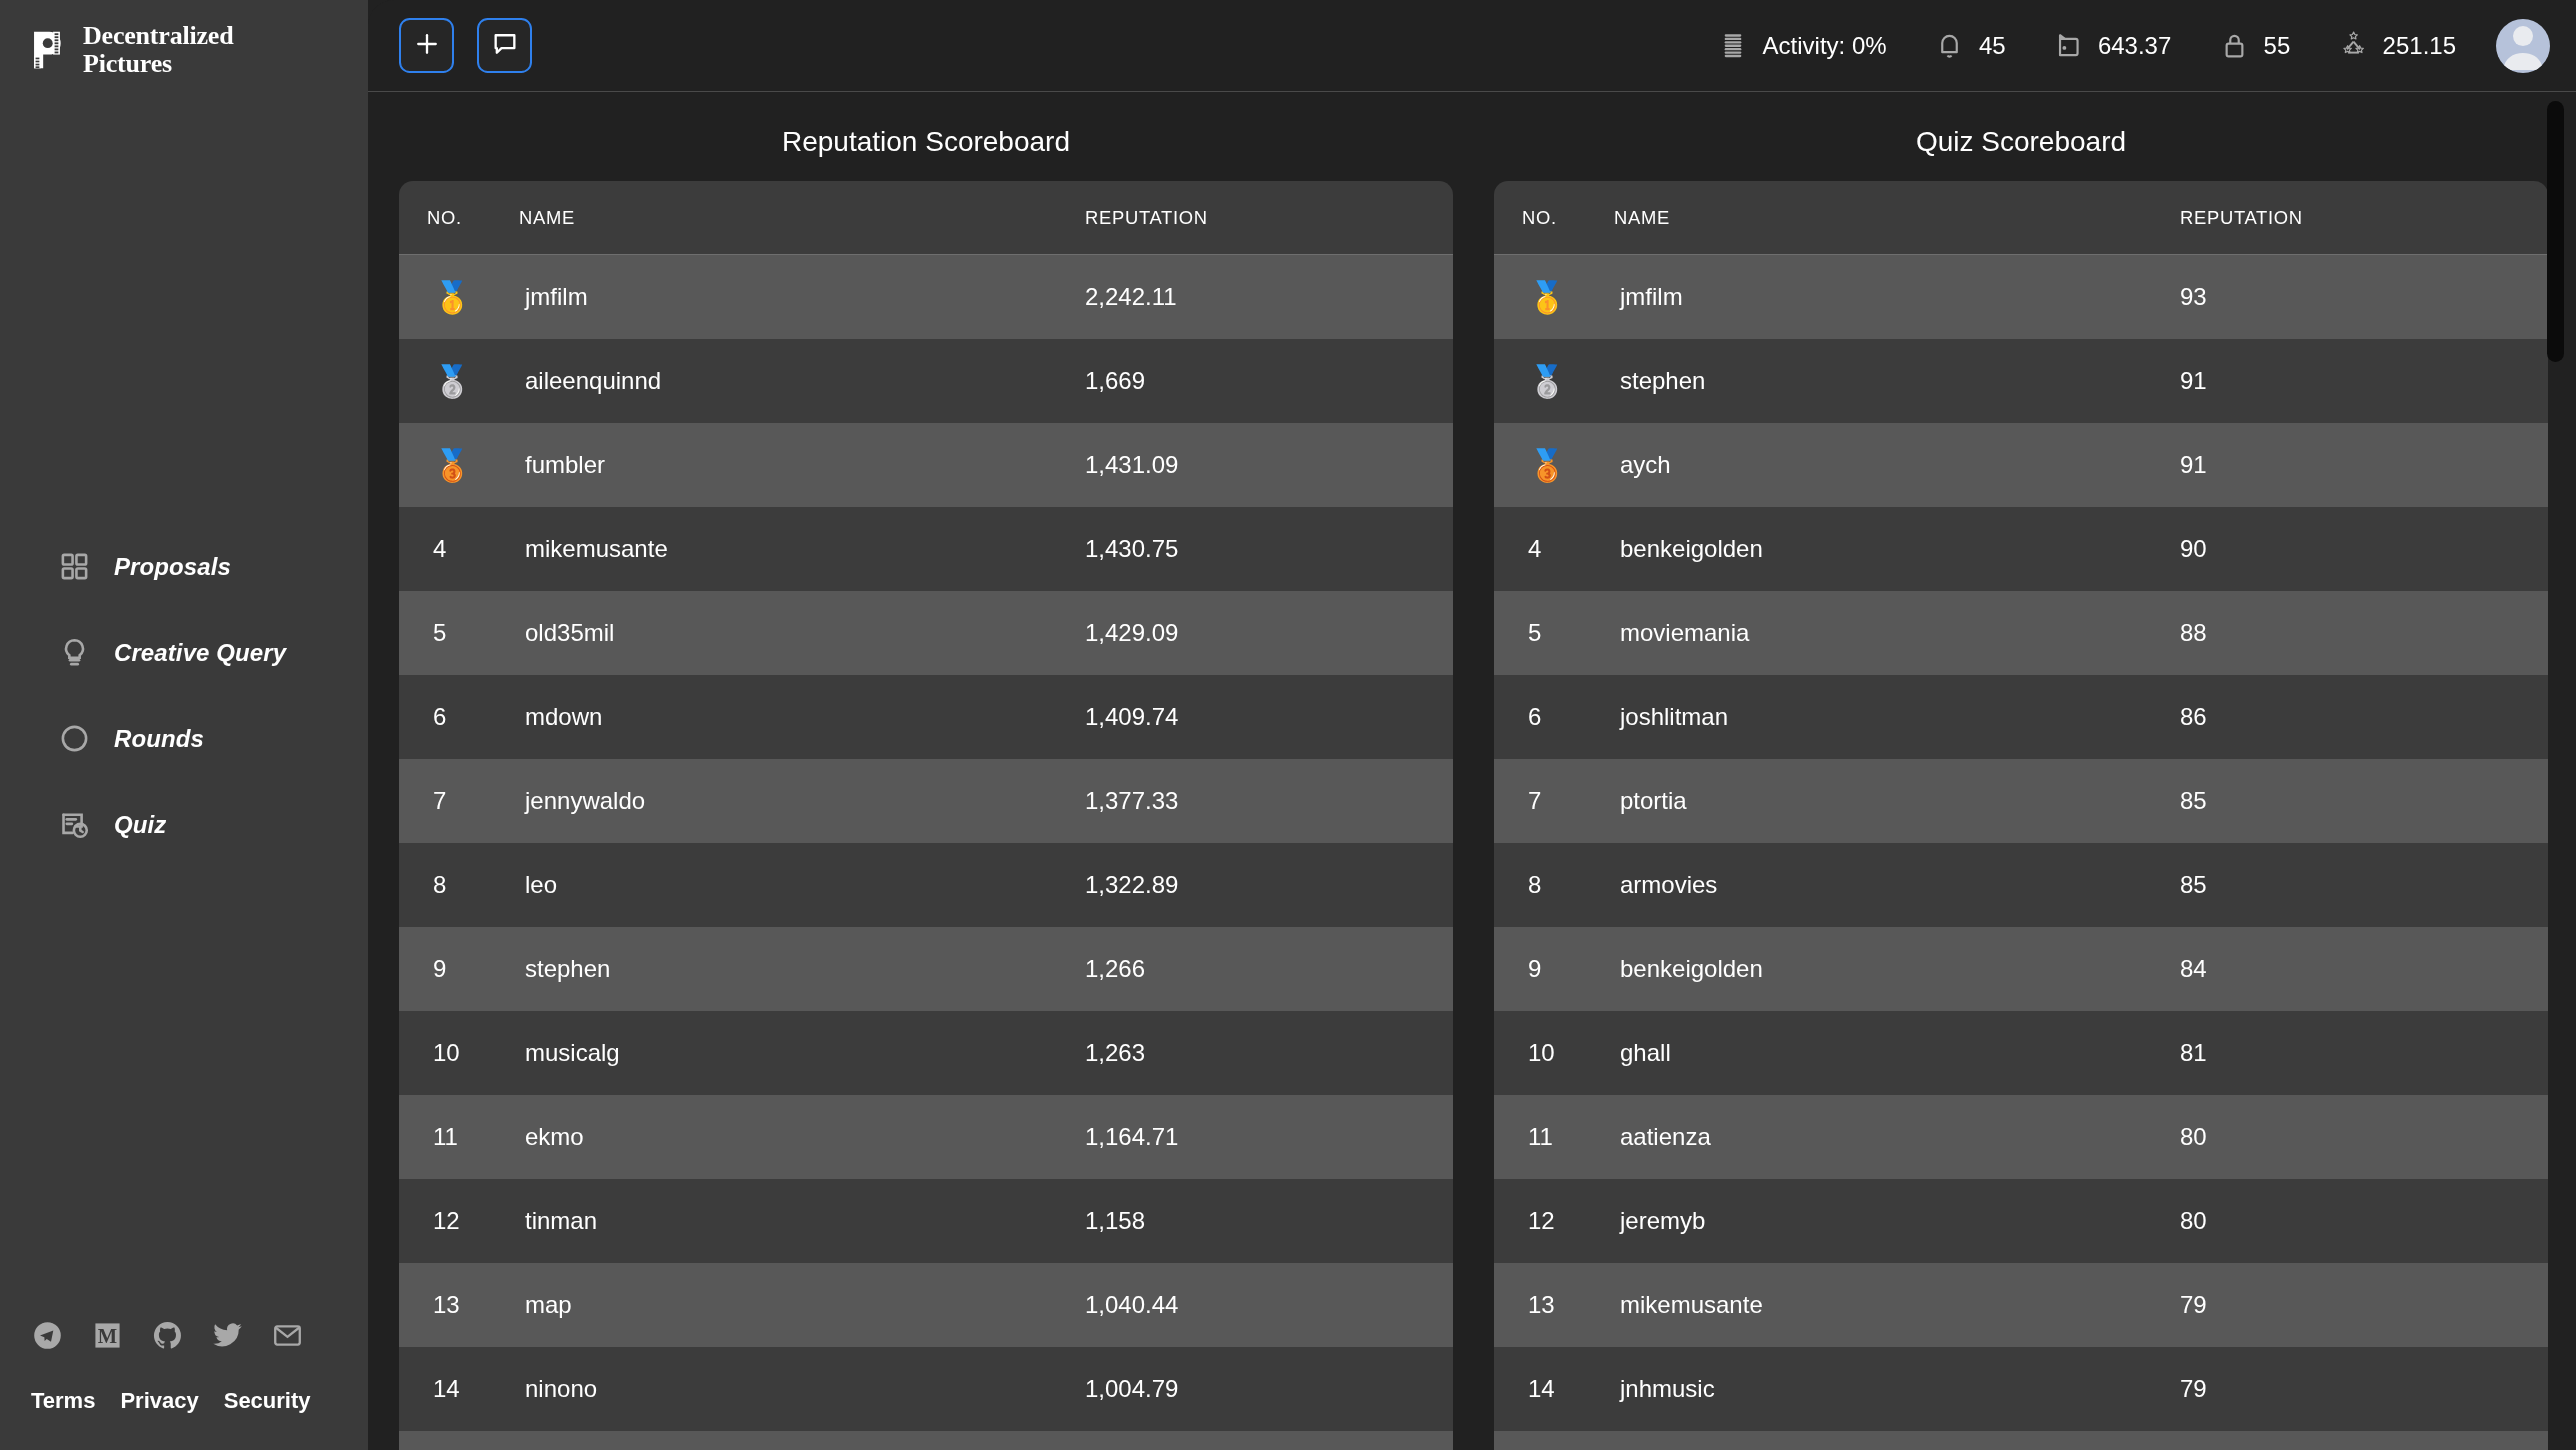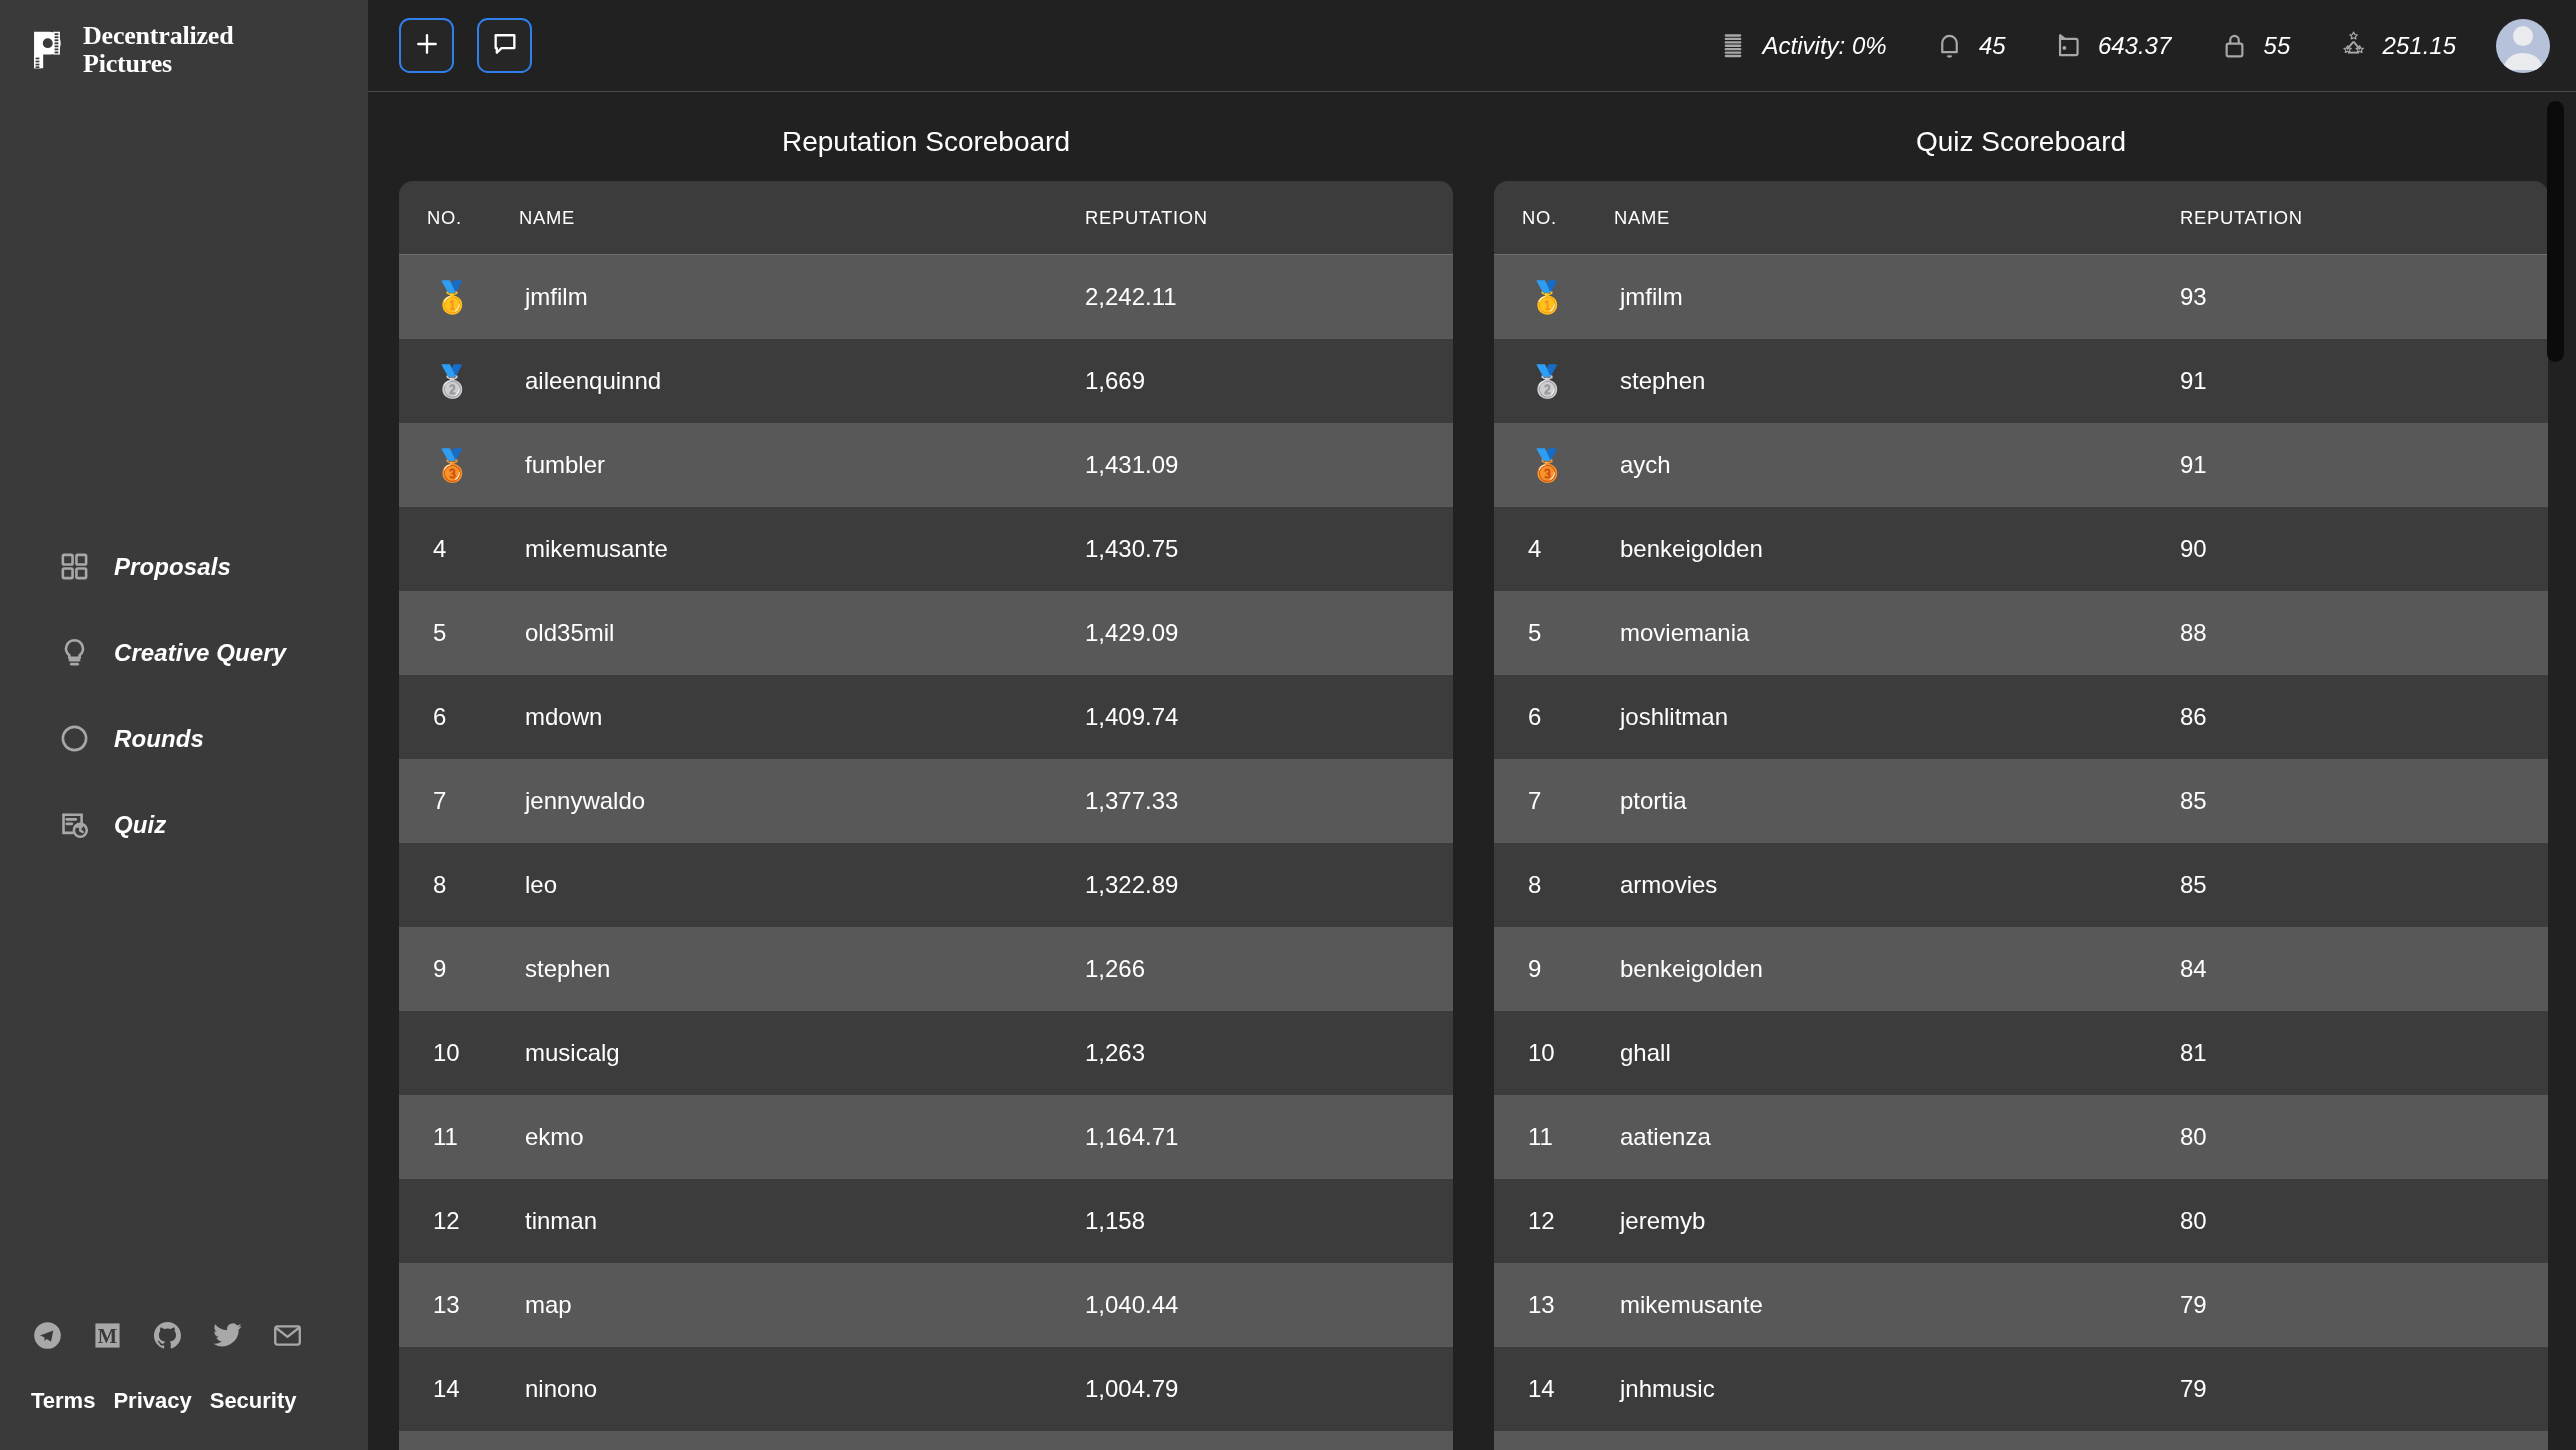--- a/index.html
+++ b/index.html
@@ -29,21 +29,21 @@
   .nav-item {
     display: flex; align-items: center; gap: 23px;
     height: 86px; padding-left: 57px; cursor: pointer;
   }
   .nav-icon { width: 34px; height: 34px; flex: 0 0 34px; display:flex; align-items:center; justify-content:center; }
   .nav-label { color: #ffffff; font-size: 24px; font-weight: bold; letter-spacing: 0.1px; }
 
   .sidebar-footer { position: absolute; bottom: 0; left: 0; width: 368px; padding: 0 0 37px 0; }
   .social-row { display: flex; align-items: center; gap: 28px; padding-left: 31px; margin-bottom: 37px; }
   .social-icon { width: 32px; height: 32px; display:flex; align-items:center; justify-content:center; cursor:pointer; }
-  .legal-row { display: flex; align-items: center; gap: 18px; padding-left: 31px; }
+  .legal-row { display: flex; align-items: center; gap: 25px; padding-left: 31px; }
   .legal-link { color: #ffffff; font-size: 22px; font-weight: bold; cursor: pointer; }
 
   
   #main {
     flex: 1 1 auto; height: 1451px;
     background: #212121;
     border-top-left-radius: 26px;
     position: relative; overflow: hidden;
   }
   #topbar {
@@ -59,21 +59,21 @@
     width: 55px; height: 55px;
     border: 2.3px solid #2f80ed;
     border-radius: 10.7px;
     background: #262626;
     display: flex; align-items: center; justify-content: center;
     cursor: pointer;
   }
   .tb-right { margin-left: auto; display: flex; align-items: center; gap: 0; }
   .stat {
     display: flex; align-items: center; gap: 12.3px;
-    padding: 0 23px; cursor: pointer; font-style: italic;
+    padding: 0 23px; cursor: pointer;
   }
   .stat-icon { width: 34px; height: 37px; display:flex; align-items:center; justify-content:center; flex:0 0 34px;}
   .stat-text { color: #ffffff; font-size: 24px; white-space: nowrap; }
   .avatar {
     width: 54px; height: 54px; border-radius: 50%;
     background: #b6c2da; margin-left: 17px;
     display:flex; align-items:flex-end; justify-content:center;
     overflow: hidden; cursor: pointer; flex: 0 0 54px;
   }
 

